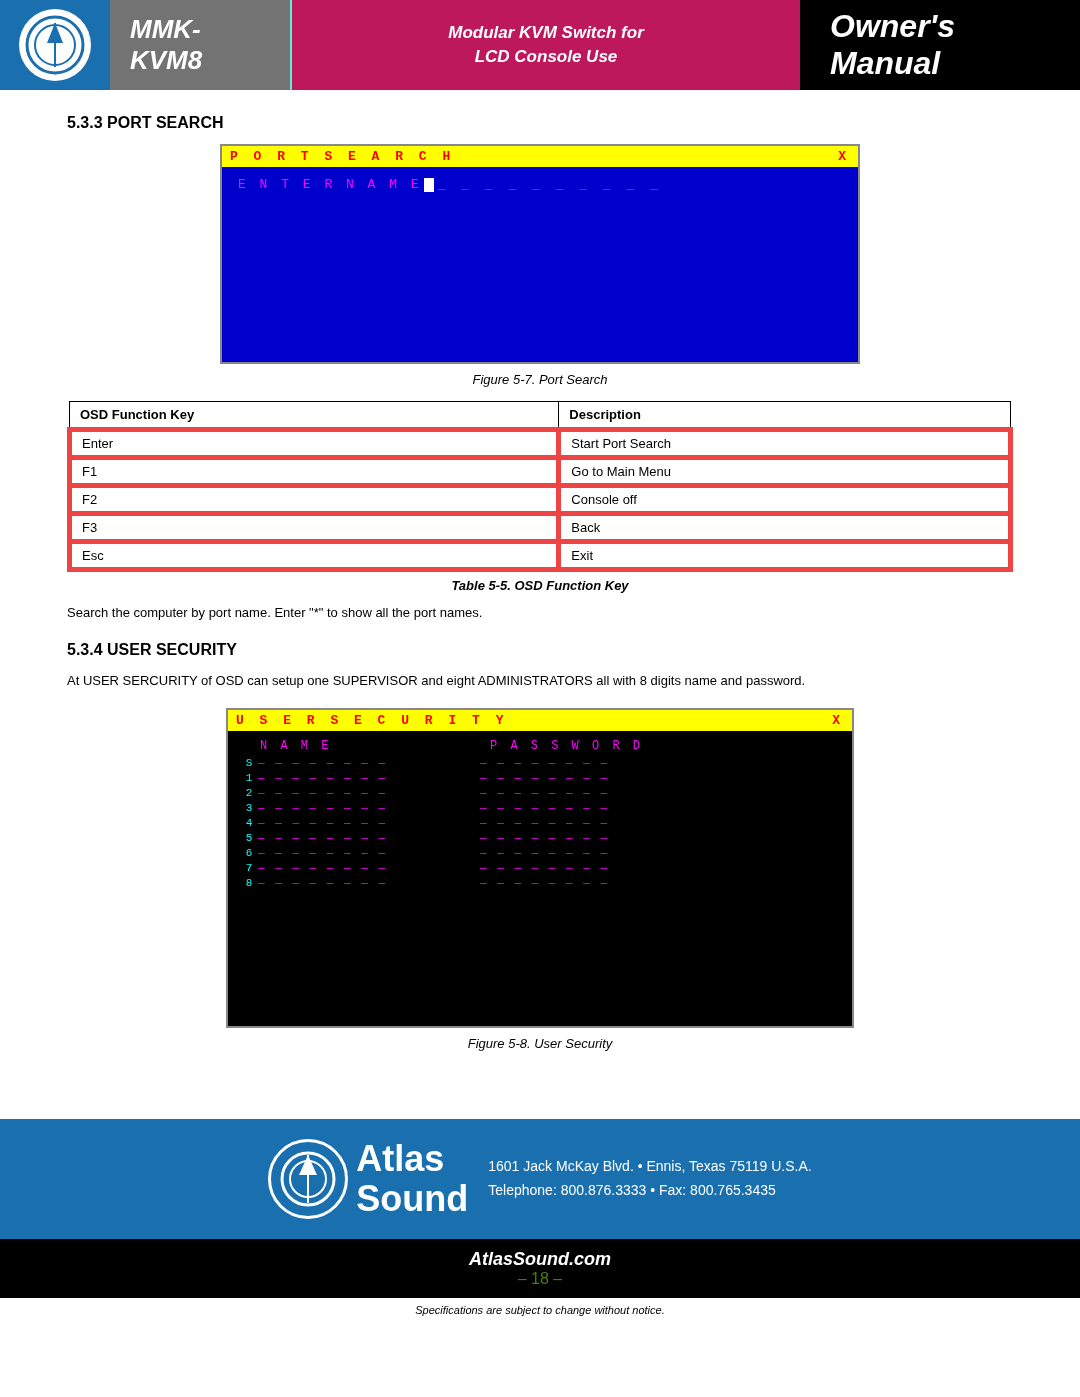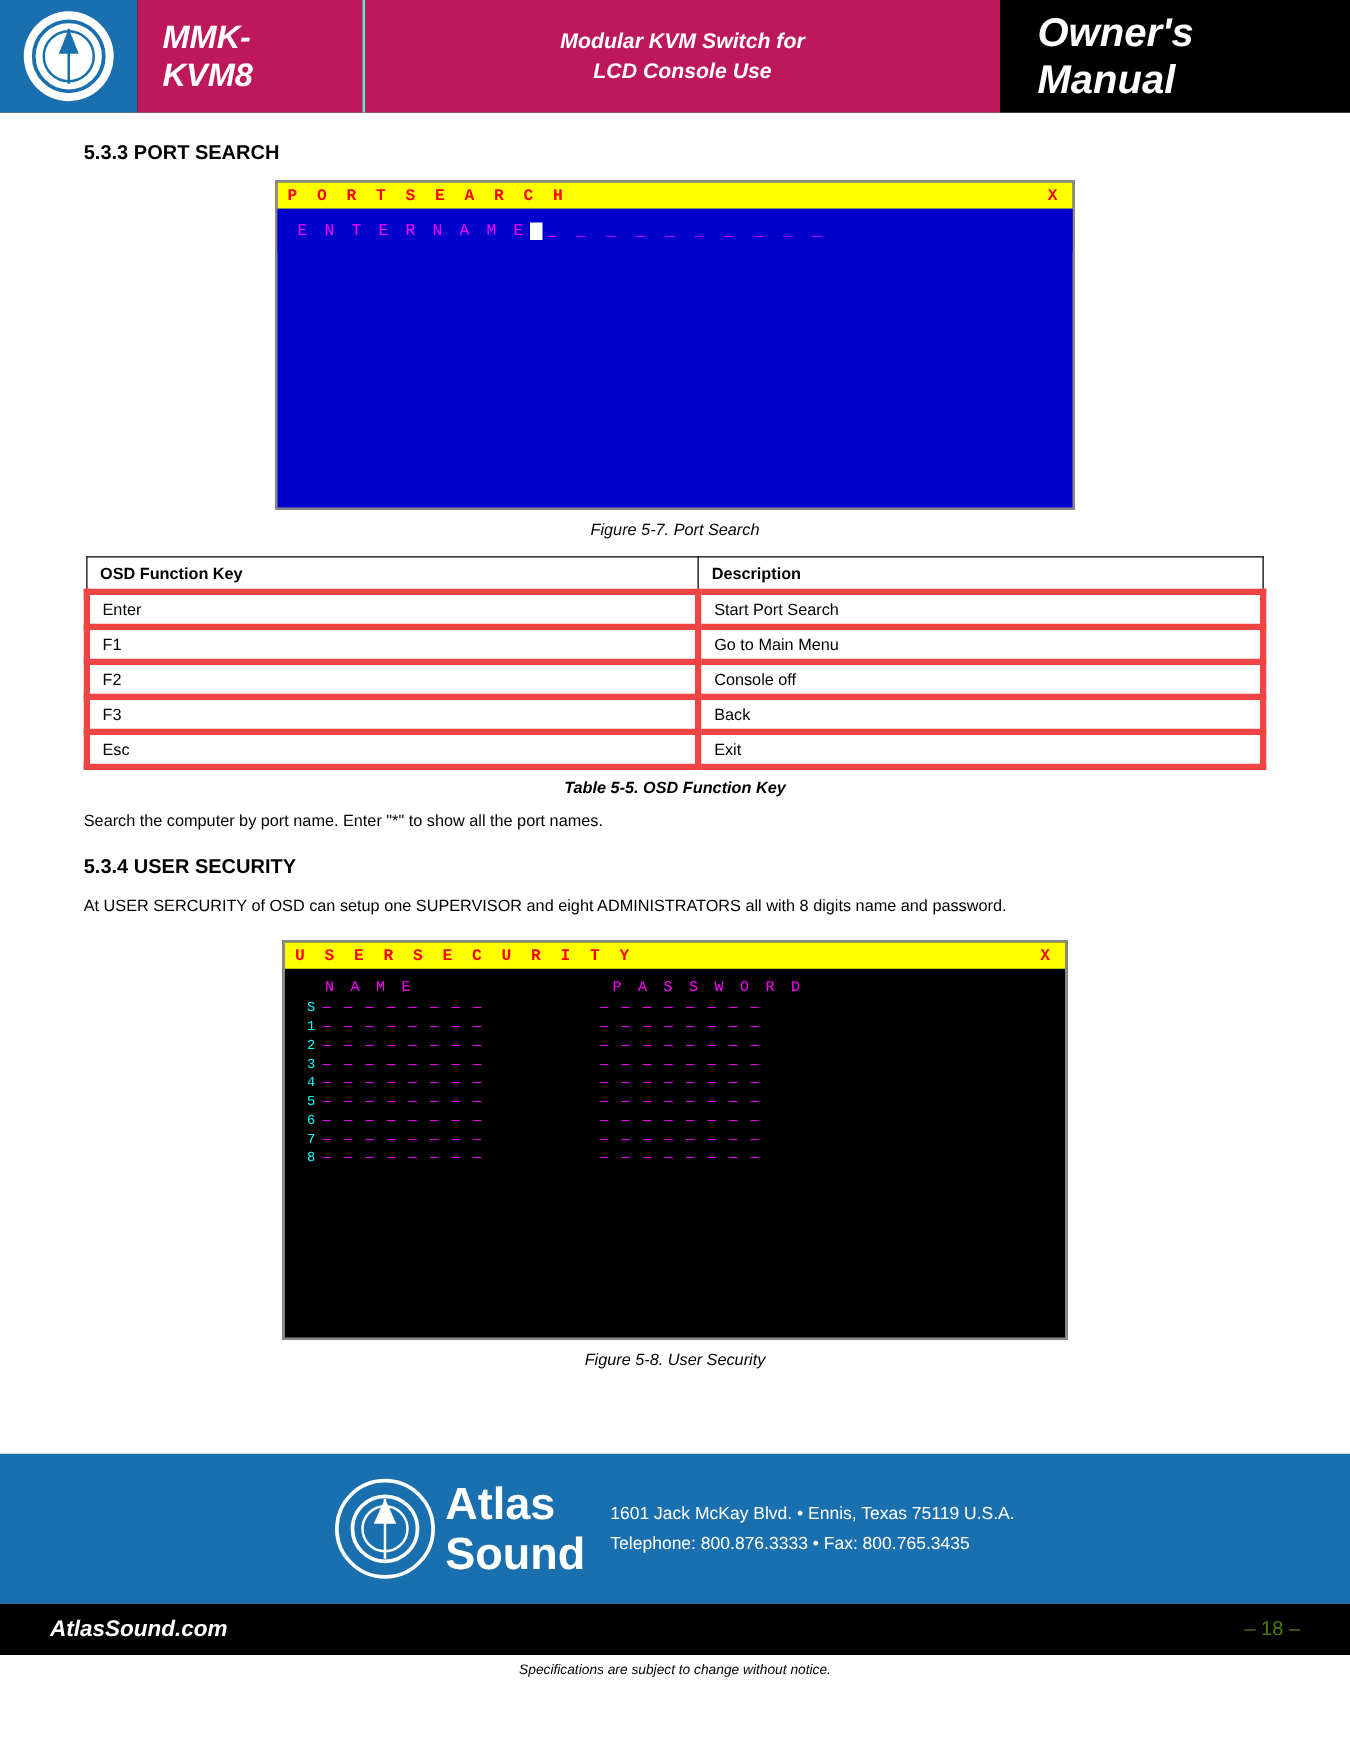--- a/index.html
+++ b/index.html
@@ -35,21 +35,21 @@
       display: flex;
       align-items: center;
       justify-content: center;
       position: relative;
     }
     .logo-circle svg {
       width: 60px;
       height: 60px;
     }
     .header-model {
-      background: #be185d;
+      background: #737373;
       display: flex;
       align-items: center;
       padding: 0 20px;
       flex: 0 0 180px;
     }
     .header-model span {
       font-size: 26px;
       font-weight: 900;
       font-style: italic;
       color: #fff;
@@ -98,21 +98,21 @@
       margin-bottom: 12px;
       text-transform: uppercase;
     }
 
     
     .port-search-screen {
       background: #0000cc;
       border: 2px solid #888;
       margin: 0 auto 6px auto;
       width: 640px;
-      height: 264px;
+      height: 220px;
       position: relative;
       font-family: 'Courier New', monospace;
     }
     .ps-title-bar {
       background: #ffff00;
       color: #ff0000;
       font-family: 'Courier New', monospace;
       font-size: 13px;
       letter-spacing: 4px;
       padding: 3px 8px;
@@ -301,20 +301,21 @@
       line-height: 1.7;
     }
 
     .footer-bar {
       background: #000;
       color: #fff;
       display: flex;
       align-items: center;
       justify-content: space-between;
       padding: 10px 40px;
+      flex-direction: column;
     }
     .footer-bar .website {
       font-size: 18px;
       font-weight: bold;
       font-style: italic;
       color: #fff;
     }
     .footer-bar .page-num {
       font-size: 16px;
       color: #4d7c0f;

